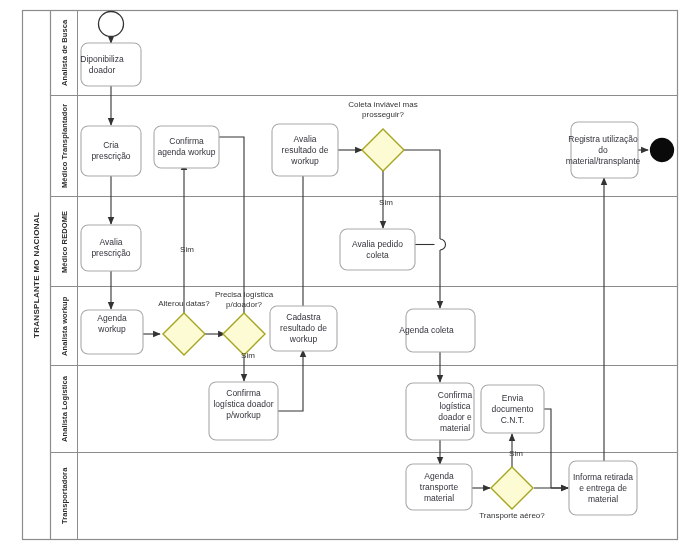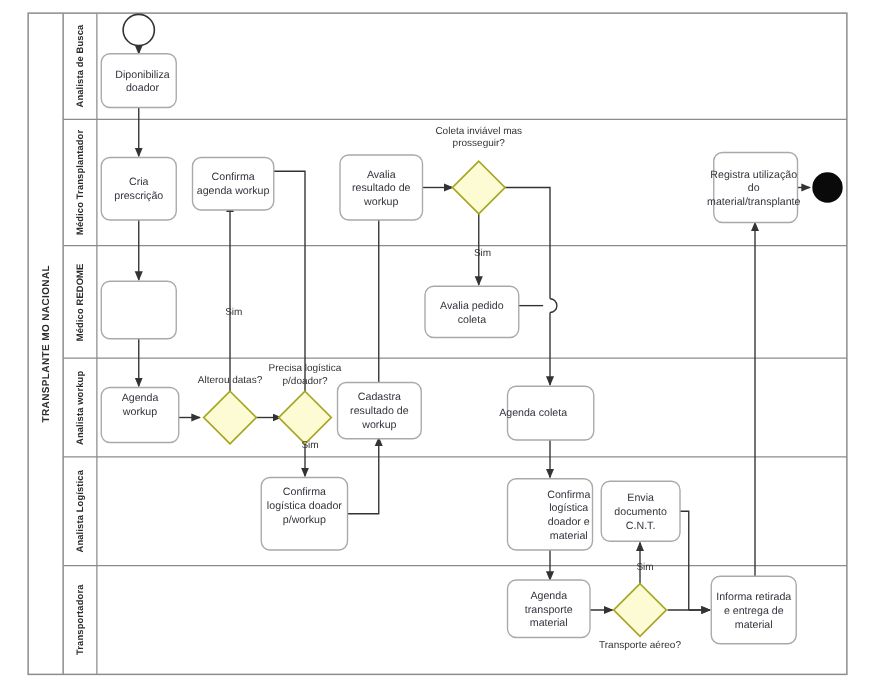--- a/index.html
+++ b/index.html
@@ -145,25 +145,26 @@
 
   <div class="poollabel" style="left:23px;top:11px;width:27px;height:528px;">TRANSPLANTE MO NACIONAL</div>
 
   <div class="lanelabel" style="left:51px;top:11px;width:26px;height:84px;">Analista de Busca</div>
   <div class="lanelabel" style="left:51px;top:96px;width:26px;height:100px;">Médico Transplantador</div>
   <div class="lanelabel" style="left:51px;top:197px;width:26px;height:89px;">Médico REDOME</div>
   <div class="lanelabel" style="left:51px;top:287px;width:26px;height:78px;">Analista workup</div>
   <div class="lanelabel" style="left:51px;top:366px;width:26px;height:86px;">Analista Logística</div>
   <div class="lanelabel" style="left:51px;top:453px;width:26px;height:86px;">Transportadora</div>
 
-  <div class="tasklabel" style="left:90px;top:43px;width:48px;height:43px;">Diponibiliza doador</div>
+  <div class="tasklabel" style="left:78px;top:43px;width:48px;height:43px;">Diponibiliza doador</div>
   <div class="tasklabel" style="left:81px;top:126px;width:60px;height:50px;">Cria prescrição</div>
   <div class="tasklabel" style="left:154px;top:126px;width:65px;height:42px;">Confirma agenda workup</div>
   <div class="tasklabel" style="left:272px;top:124px;width:66px;height:52px;">Avalia resultado de workup</div>
   <div class="tasklabel" style="left:571px;top:122px;width:64px;height:56px;">Registra utilização do material/transplante</div>
+  <div class="tasklabel" style="left:81px;top:225px;width:60px;height:46px;">Avalia prescrição</div>
   <div class="tasklabel" style="left:340px;top:229px;width:75px;height:41px;">Avalia pedido coleta</div>
   <div class="tasklabel" style="left:81px;top:310px;width:62px;height:28px;">Agenda workup</div>
   <div class="tasklabel" style="left:270px;top:306px;width:67px;height:45px;">Cadastra resultado de workup</div>
   <div class="tasklabel" style="left:392px;top:309px;width:69px;height:43px;">Agenda coleta</div>
   <div class="tasklabel" style="left:209px;top:382px;width:69px;height:44px;">Confirma logística doador p/workup</div>
   <div class="tasklabel" style="left:406px;top:383px;width:68px;height:57px;padding-left:33px;">Confirma logística doador e material</div>
   <div class="tasklabel" style="left:481px;top:385px;width:63px;height:48px;">Envia documento C.N.T.</div>
   <div class="tasklabel" style="left:406px;top:464px;width:66px;height:46px;">Agenda transporte material</div>
   <div class="tasklabel" style="left:569px;top:461px;width:68px;height:54px;">Informa retirada e entrega de material</div>
 

